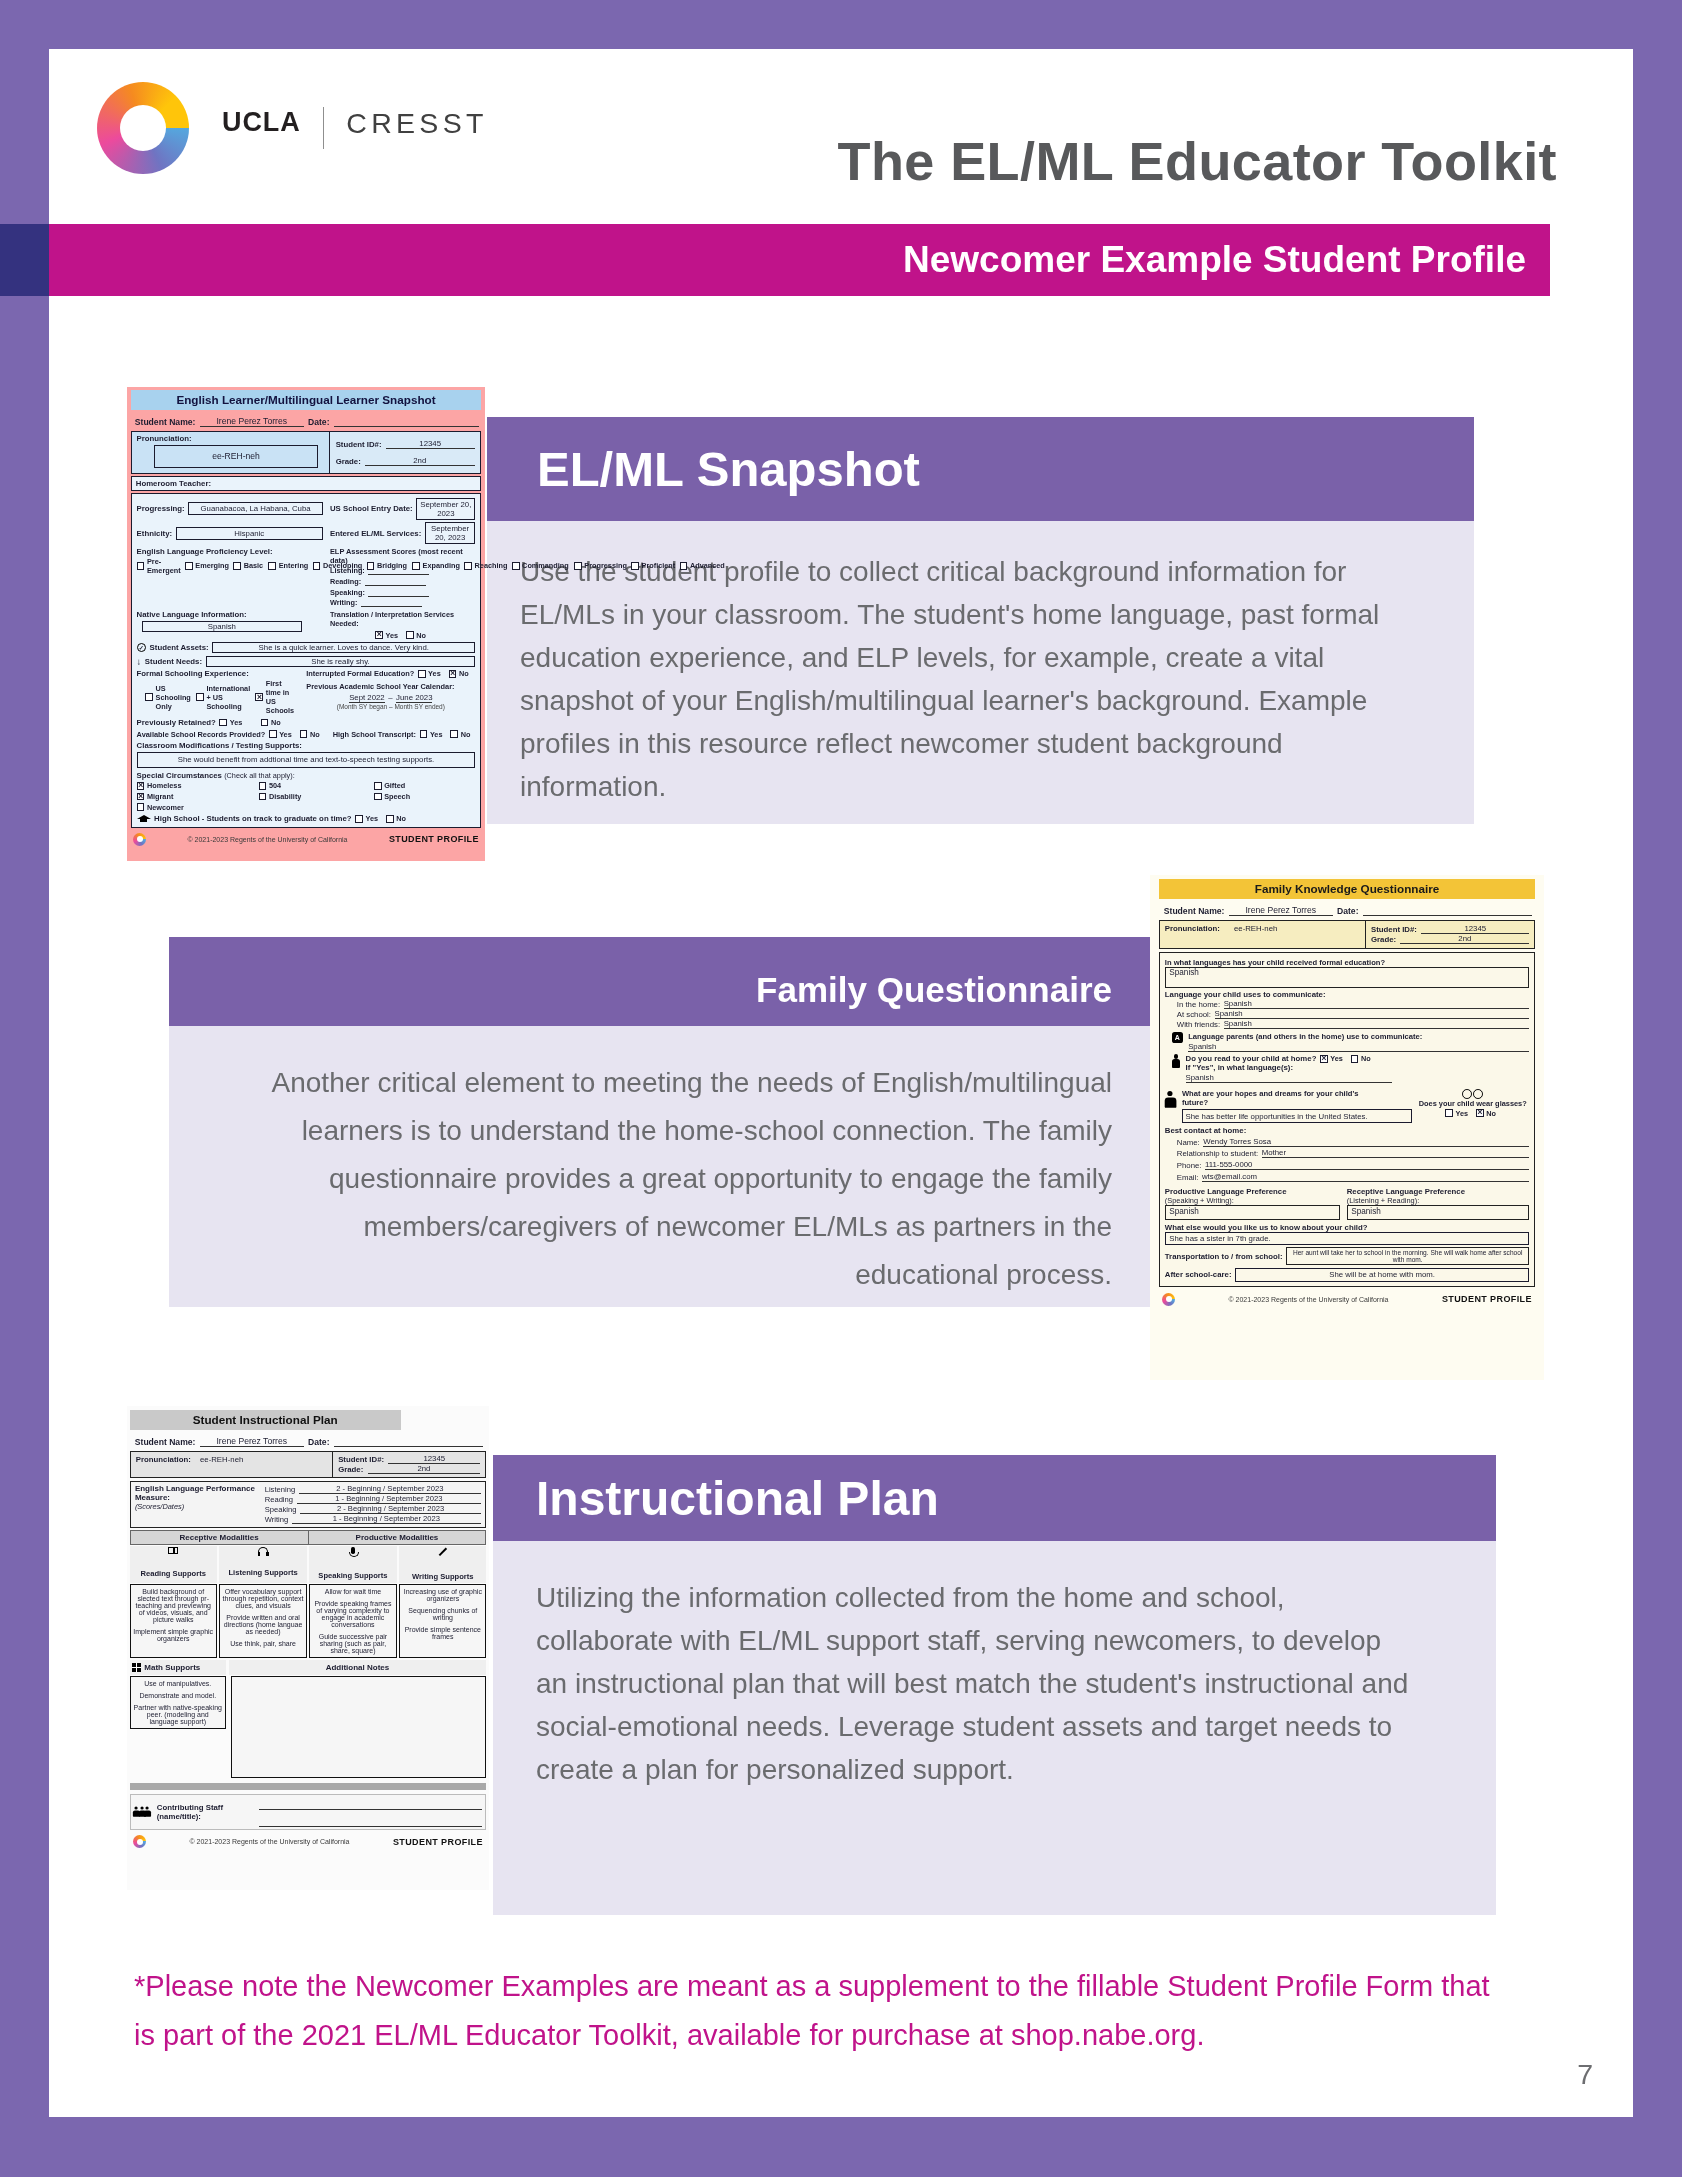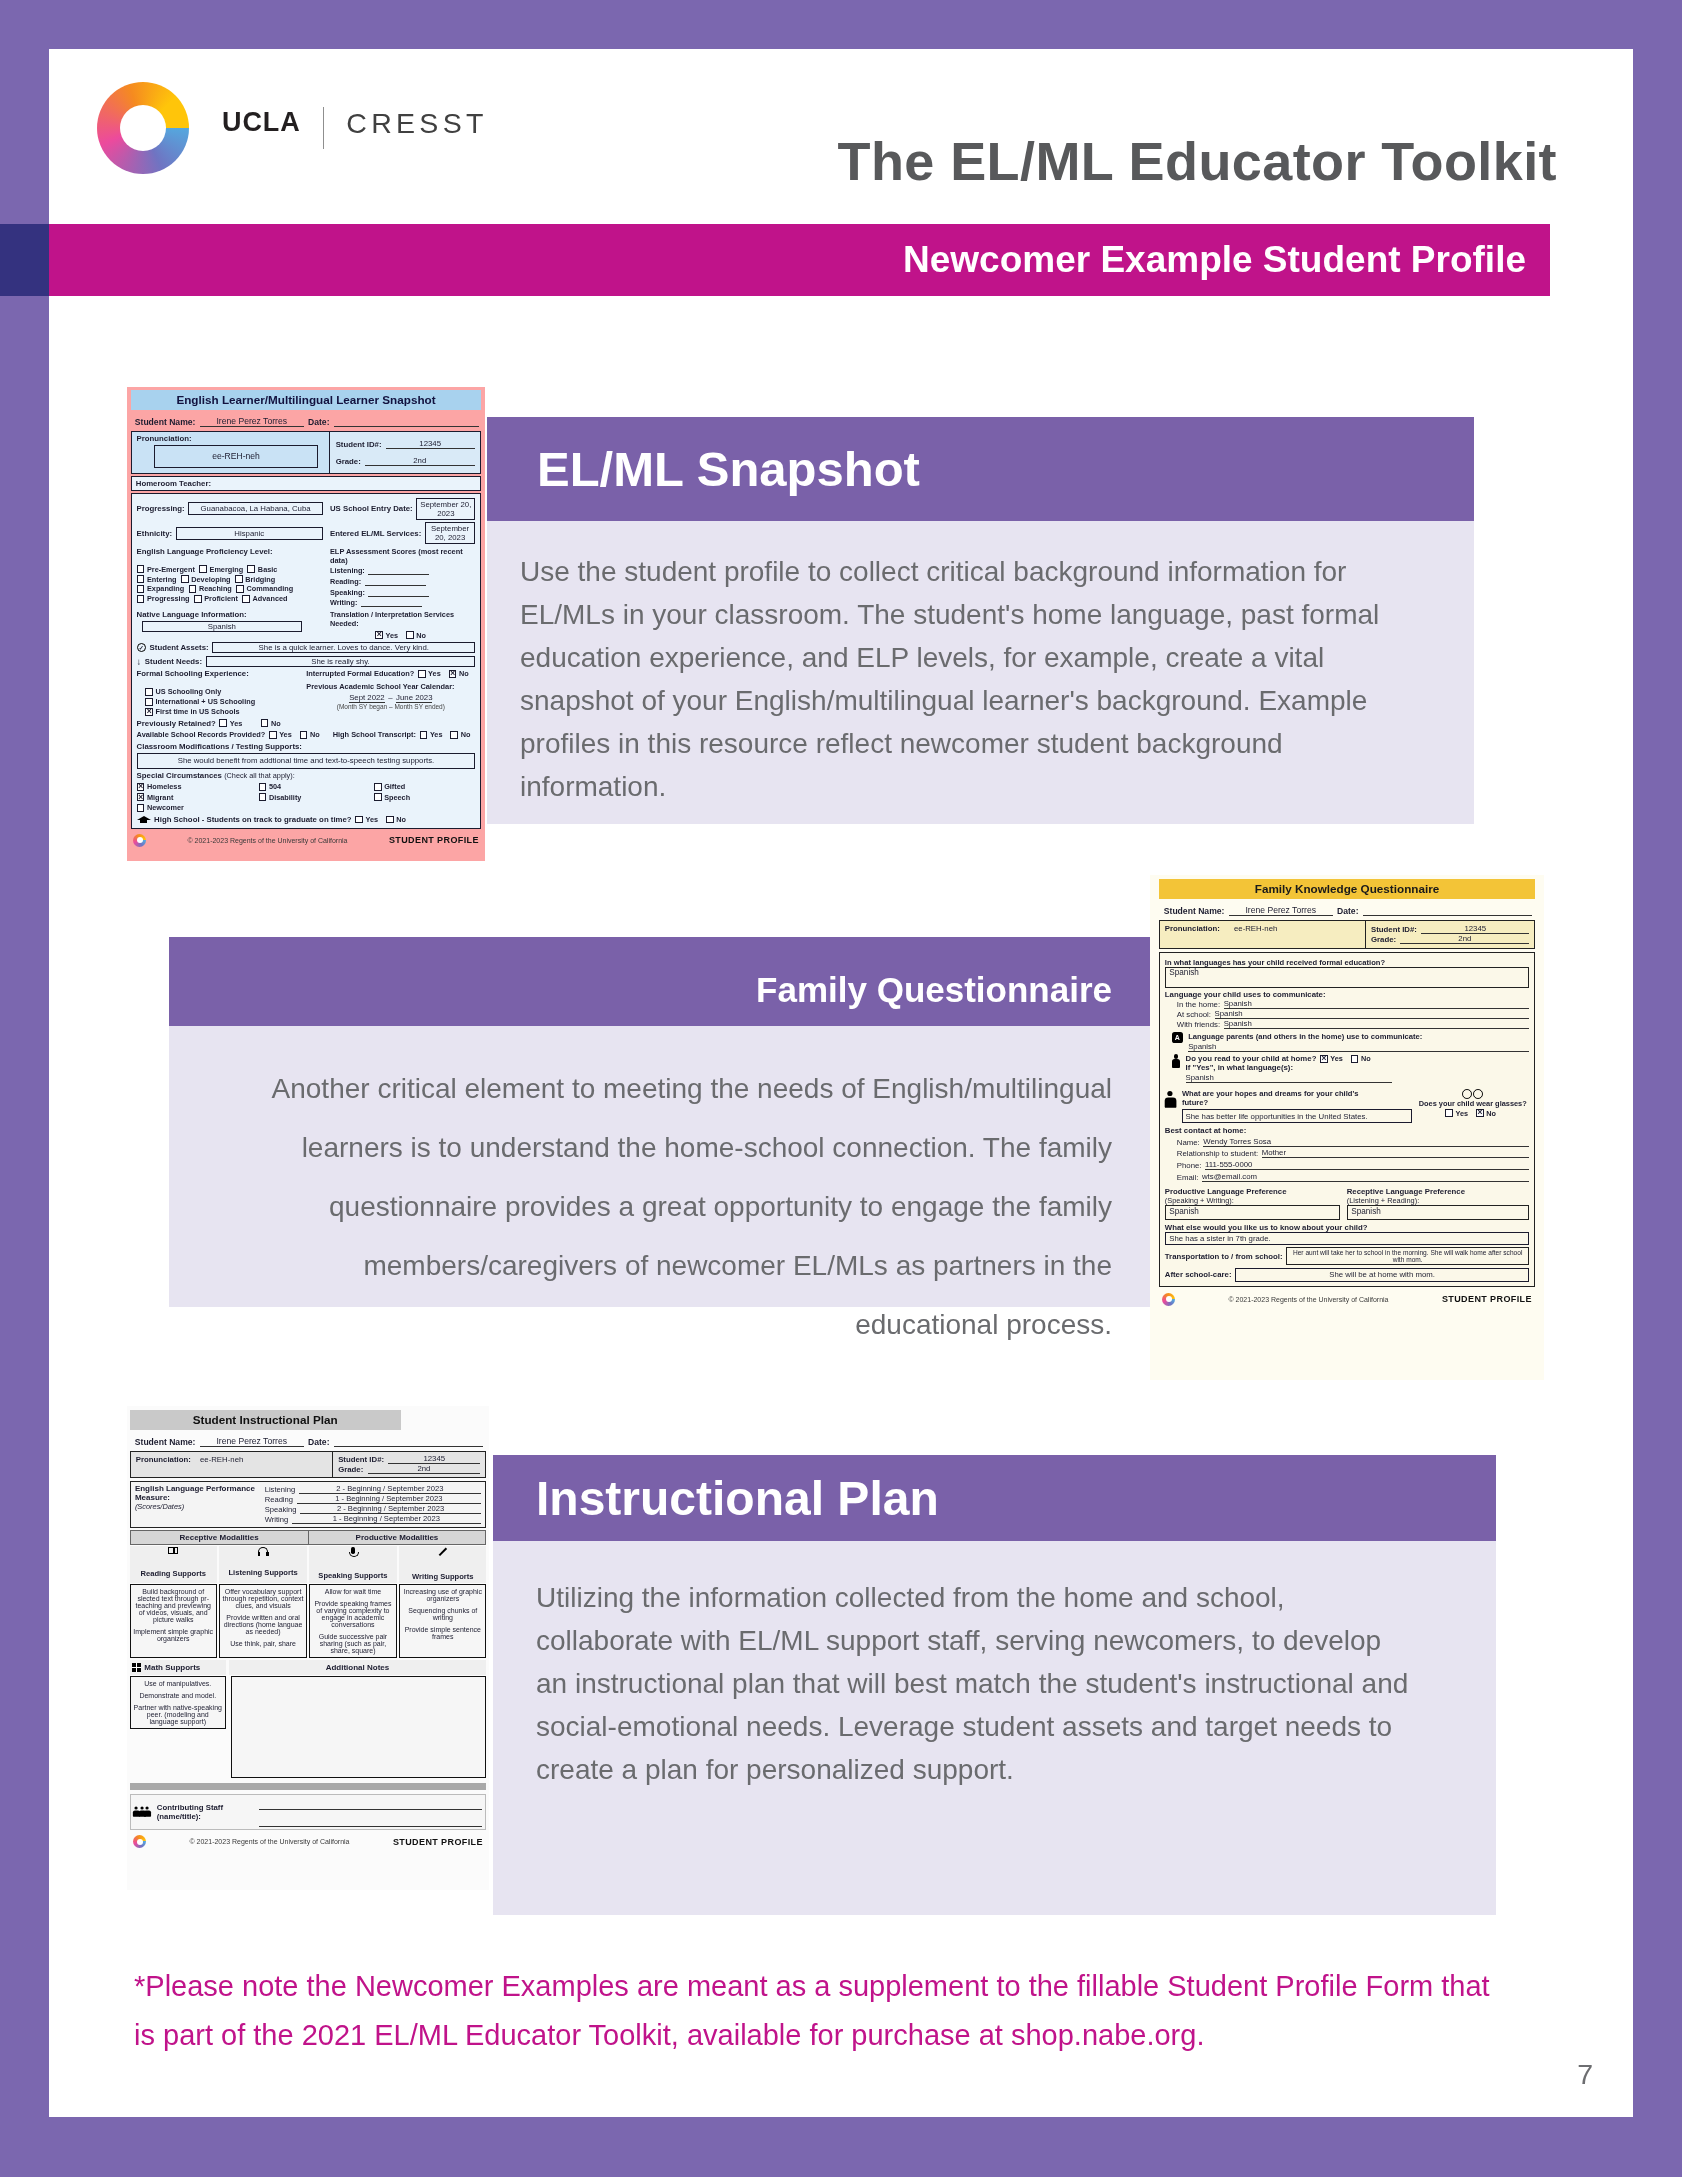--- a/index.html
+++ b/index.html
@@ -26,21 +26,21 @@
   .banner{position:absolute;left:0;top:175px;width:1501px;height:72px;background:#c0138a;
     display:flex;align-items:center;justify-content:flex-end;padding-right:24px;box-sizing:border-box;}
   .banner-text{color:#fff;font-size:37px;font-weight:800;white-space:nowrap;}
 
   
   .sec-head{position:absolute;background:#7a61a9;color:#fff;font-weight:800;display:flex;align-items:center;box-sizing:border-box;white-space:nowrap;}
   .sec-body{position:absolute;background:#e7e4f1;color:#6a6b6e;box-sizing:border-box;font-size:28px;line-height:43px;}
   #sec1-head{left:438px;top:368px;width:987px;height:104px;font-size:49px;padding-left:50px;}
   #sec1-body{left:438px;top:472px;width:987px;height:303px;padding:29px 43px 0 33px;}
   #sec2-head{left:120px;top:888px;width:983px;height:105px;font-size:35px;justify-content:flex-end;padding-right:40px;}
-  #sec2-body{left:120px;top:977px;width:983px;height:281px;padding:33px 40px 0 61px;text-align:right;line-height:59px;}
+  #sec2-body{left:120px;top:977px;width:983px;height:281px;padding:33px 40px 0 61px;text-align:right;line-height:48px;}
   #sec3-head{left:444px;top:1406px;width:1003px;height:86px;font-size:48px;padding-left:43px;}
   #sec3-body{left:444px;top:1492px;width:1003px;height:374px;padding:35px 78px 0 43px;}
 
   .footnote{position:absolute;left:85px;top:1913px;width:1366px;font-size:29px;line-height:49px;color:#c0138a;}
   .page-num{position:absolute;right:40px;bottom:26px;font-size:28.5px;color:#6d6e71;}
 
   
   .mini{position:absolute;box-sizing:border-box;font-size:7.8px;color:#1d1d30;}
   .mini *{box-sizing:border-box;}
   #form1{left:78px;top:338px;width:358px;height:474px;background:#fca5a5;padding:0 2.6px;}
@@ -77,21 +77,21 @@
   .f1-prongrid{display:flex;margin:0 1.7px;}
   .f1-pron{width:57%;background:#c9e2f5;border:0.9px solid #1b1b2e;padding:2.6px 4.3px;}
   .f1-pronbox{border:1.7px solid #1b1b2e;margin:1.7px 7px 2.6px 17.3px;height:22.5px;display:flex;align-items:center;justify-content:center;font-size:8.6px;}
   .f1-id{width:43%;background:#d9eaf7;border:0.9px solid #1b1b2e;border-left:none;padding:3.5px 5.2px;display:flex;flex-direction:column;justify-content:space-around;}
   .idrow{display:flex;align-items:flex-end;gap:4.3px;}
   .idrow .ul{flex:1;text-align:center;}
   .m-homeroom{margin:2.6px 1.7px;border:0.9px solid #1b1b2e;padding:1.7px 3.5px;background:#eaf3fb;}
   .f1-main{margin:0 1.7px;border:1.7px solid #1b1b2e;background:#eaf3fb;padding:3.5px 4.3px;display:flex;flex-direction:column;gap:2.6px;}
   .frow{display:flex;align-items:center;gap:3.5px;}
   .fld .bx{padding:0.9px 2.6px;text-align:center;}
-  .cbgrid{display:flex;flex-direction:column;gap:0.9px;margin-top:9px;}
+  .cbgrid{display:flex;gap:0.9px;margin-top:1px;}
   .cbrow{display:flex;align-items:center;}
   .scrow{display:flex;align-items:flex-end;gap:3.5px;margin-top:1.7px;}
   .scrow .sl{font-weight:800;font-size:7.3px;}
   .scline{width:61px;}
   .threecol{display:flex;margin-top:1.7px;}
   .threecol > div{display:flex;flex-direction:column;gap:1.7px;}
   .gradcap{width:14px;height:7.8px;position:relative;display:inline-block;}
   .gradcap::before{content:"";position:absolute;left:0;top:0;width:0;height:0;border-bottom:4.3px solid #000;border-left:7px solid transparent;border-right:7px solid transparent;}
   .gradcap::after{content:"";position:absolute;left:3.5px;top:4.3px;width:7px;height:2.6px;background:#000;}
   .i-badge{width:9.5px;height:9.5px;border:1.4px solid #000;border-radius:50%;display:inline-flex;align-items:center;justify-content:center;font-size:6px;font-weight:800;}

